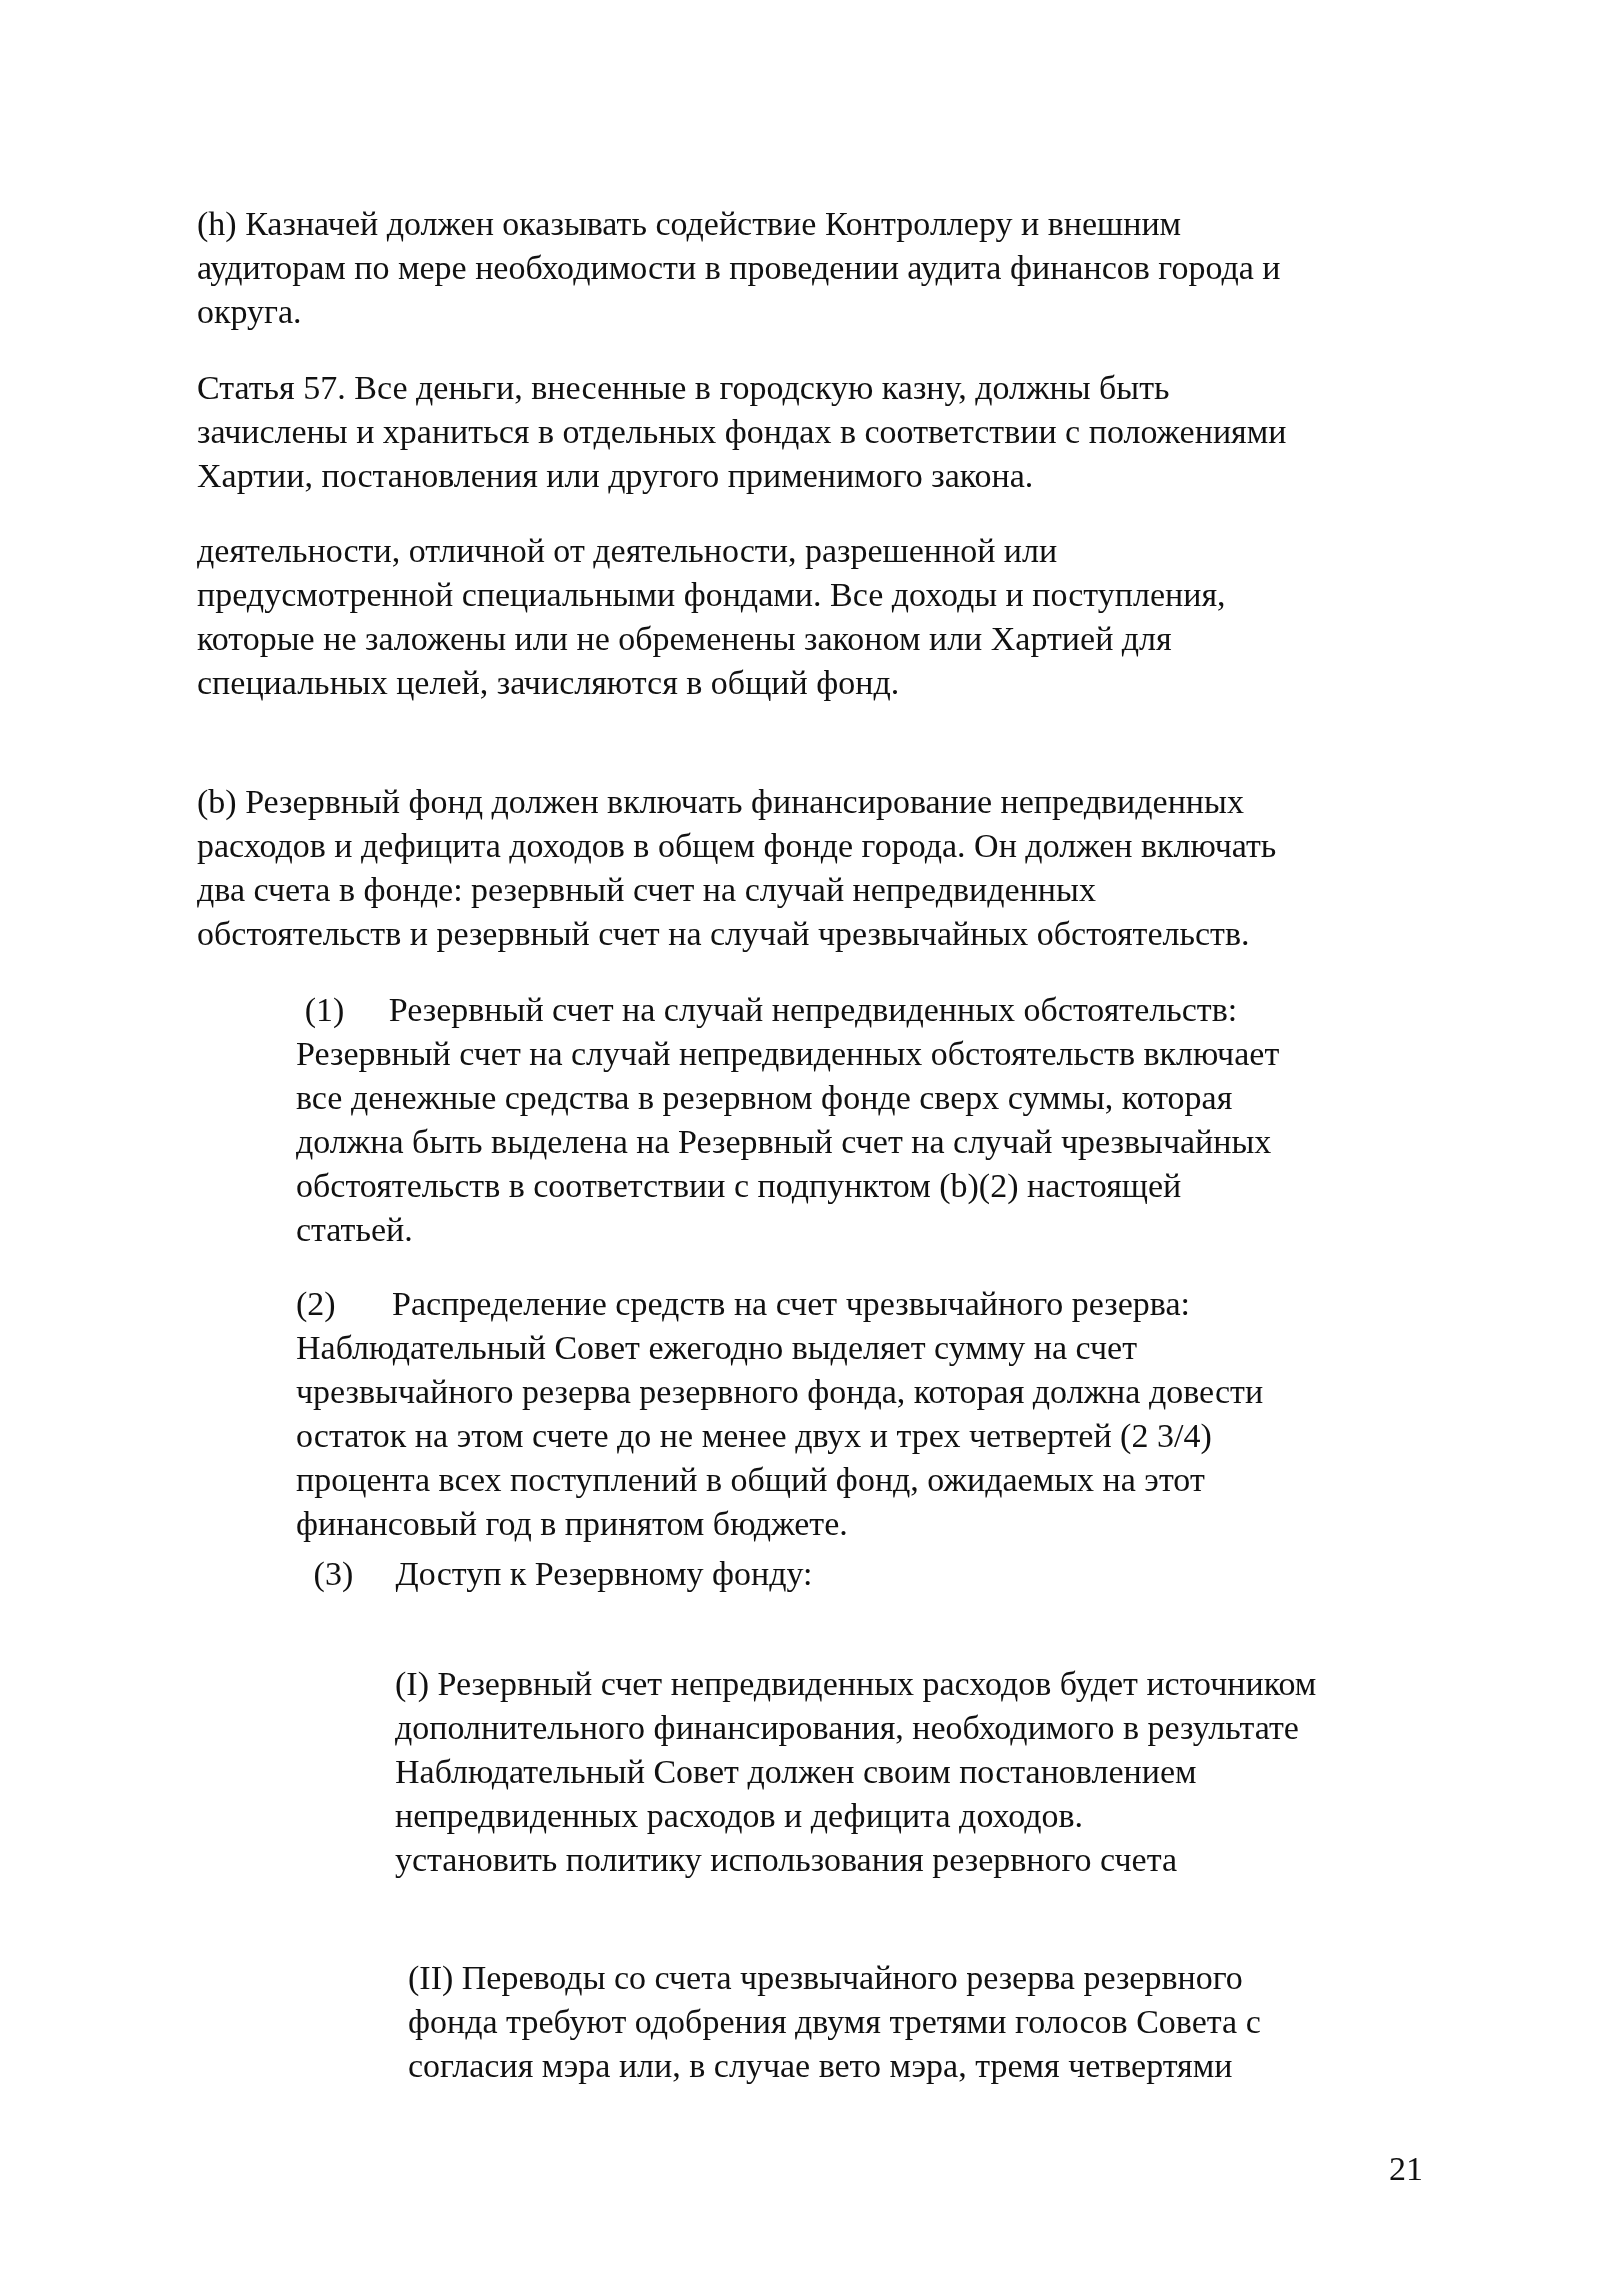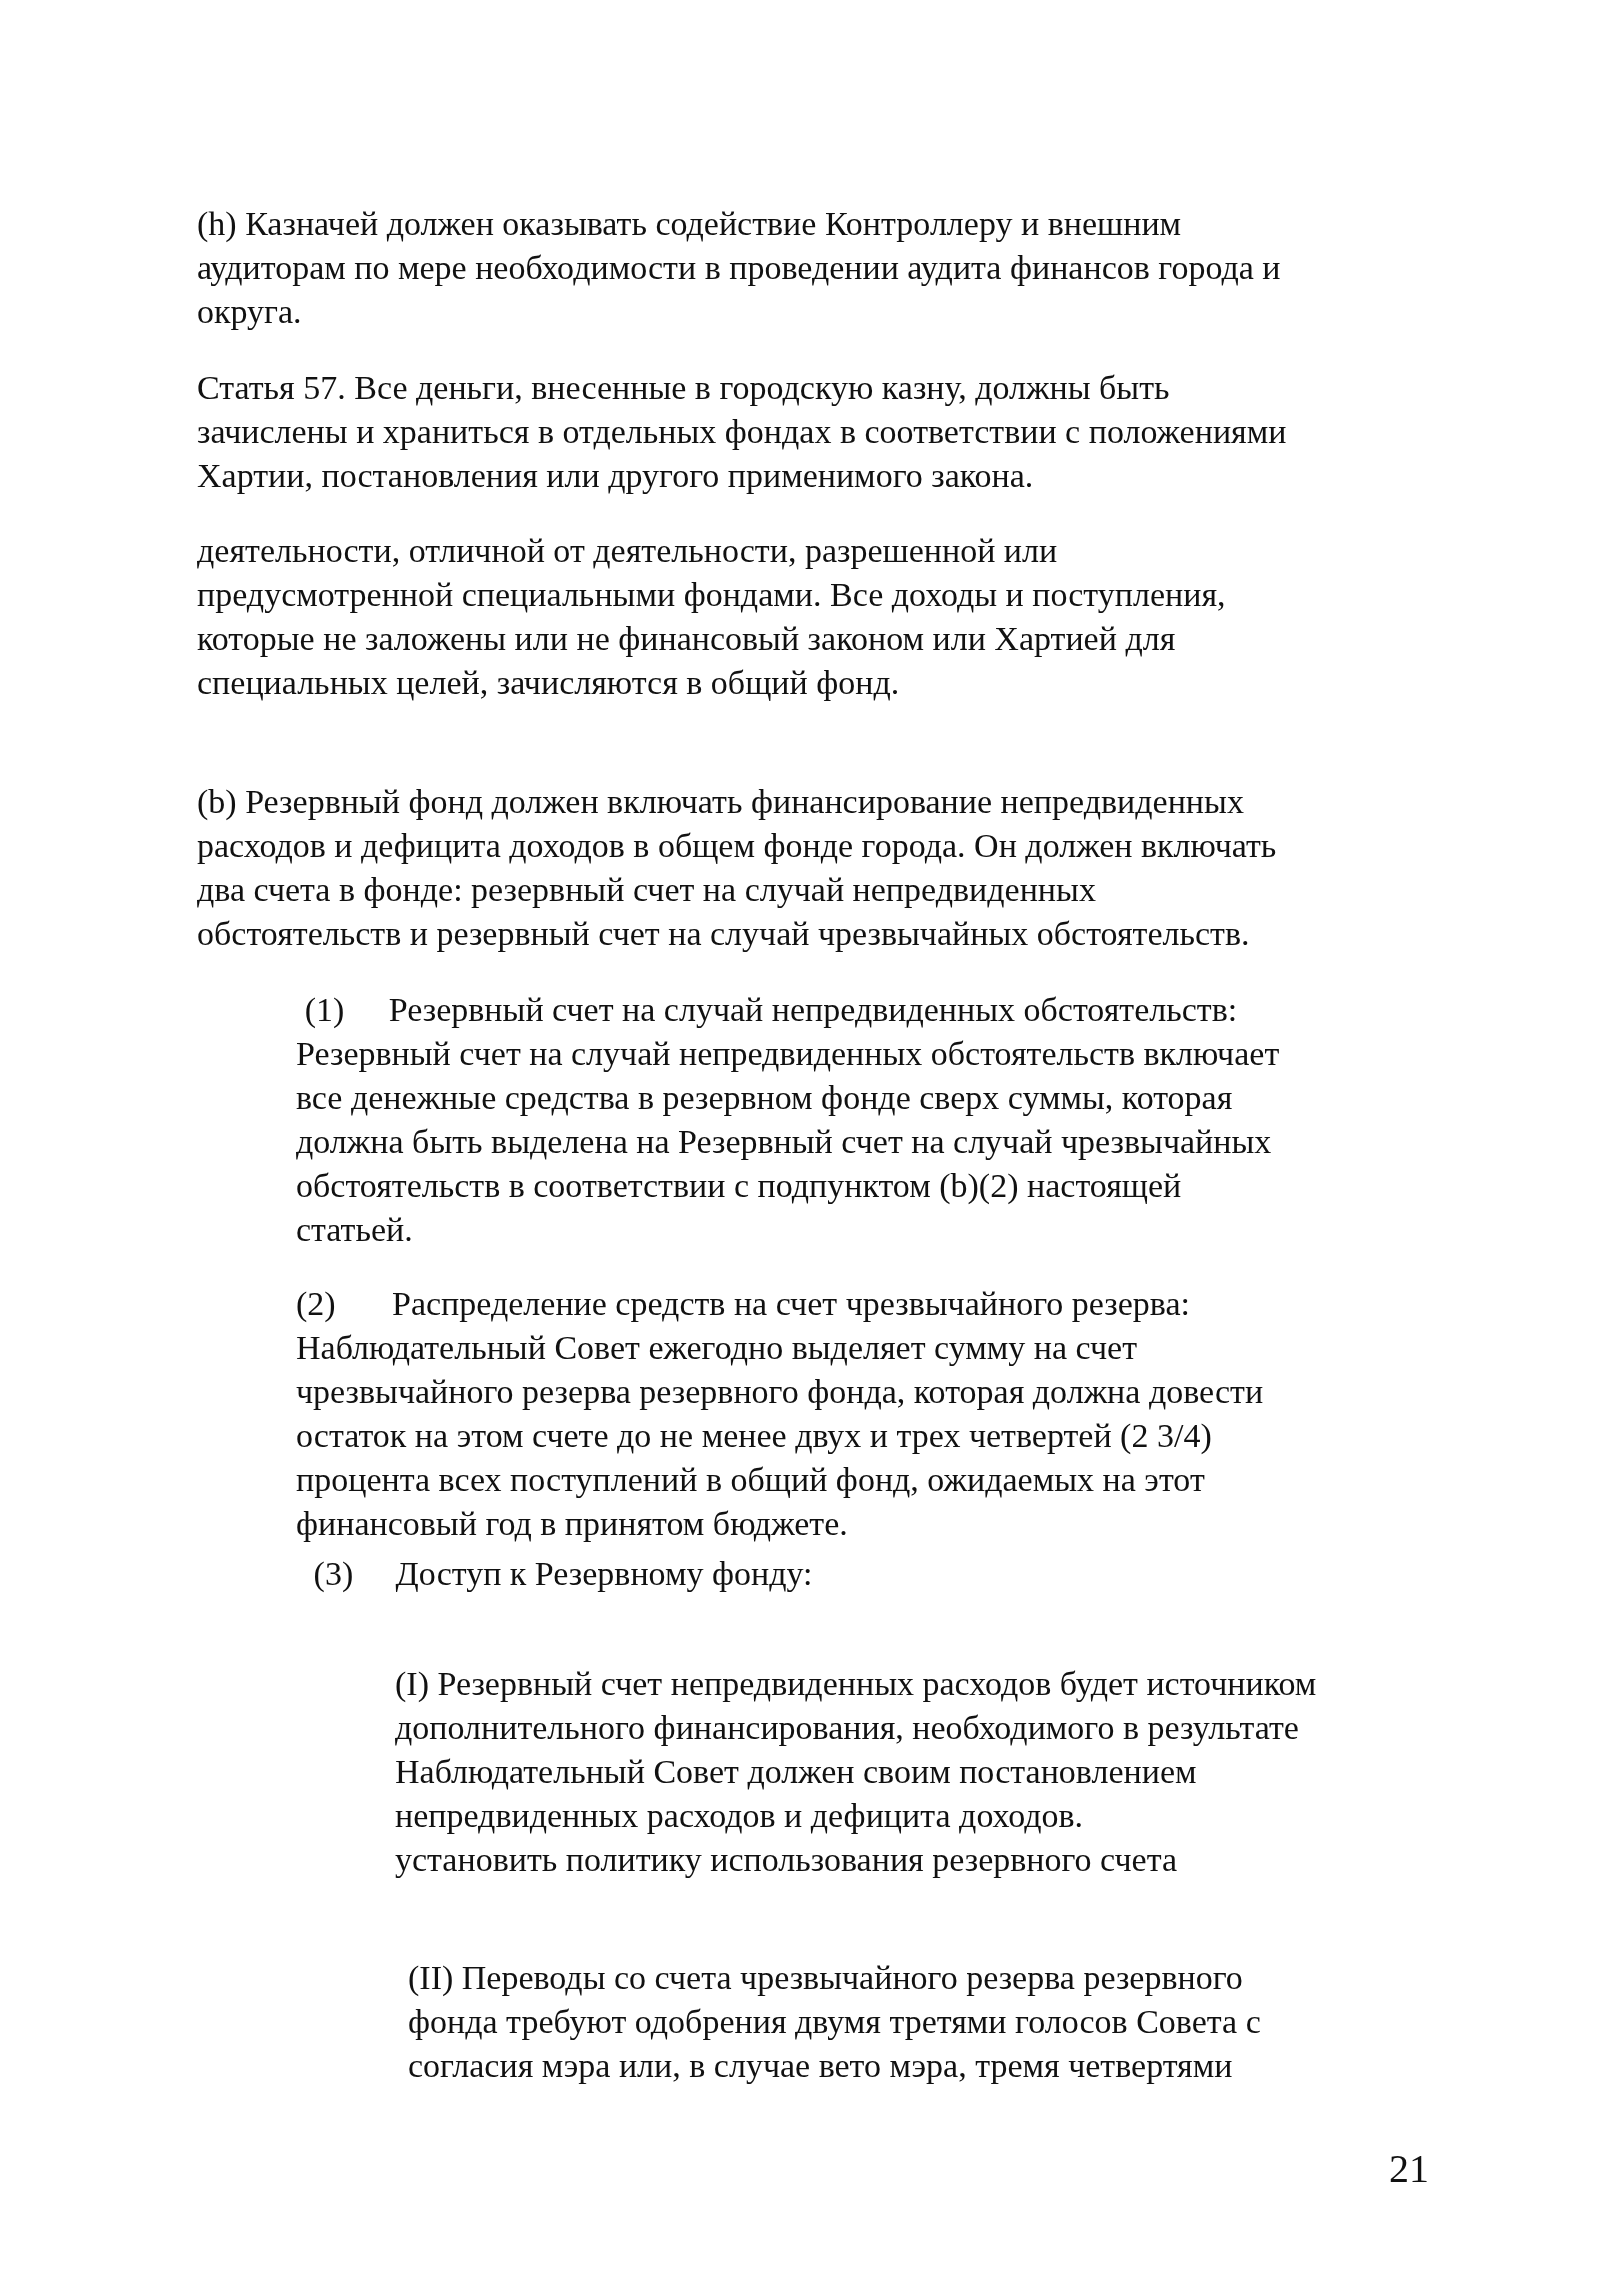--- a/index.html
+++ b/index.html
@@ -29,21 +29,21 @@
       white-space: nowrap;
     }
     .line { display: block; }
     .num {
       display: inline-block;
     }
     .page-number {
       position: absolute;
       left: 1389px;
       top: 2147px;
-      font-size: 40px;
+      font-size: 34px;
       line-height: 43px;
     }
   </style>
 </head>
 <body>
 
 <div class="page">
 
   <div class="para" style="left:197px; top:202px;">
     <span class="line">(h) Казначей должен оказывать содействие Контроллеру и внешним</span>
@@ -53,21 +53,21 @@
 
   <div class="para" style="left:197px; top:366px;">
     <span class="line">Статья 57. Все деньги, внесенные в городскую казну, должны быть</span>
     <span class="line">зачислены и храниться в отдельных фондах в соответствии с положениями</span>
     <span class="line">Хартии, постановления или другого применимого закона.</span>
   </div>
 
   <div class="para" style="left:197px; top:529px;">
     <span class="line">деятельности, отличной от деятельности, разрешенной или</span>
     <span class="line">предусмотренной специальными фондами. Все доходы и поступления,</span>
-    <span class="line">которые не заложены или не финансовый законом или Хартией для</span>
+    <span class="line">которые не заложены или не обременены законом или Хартией для</span>
     <span class="line">специальных целей, зачисляются в общий фонд.</span>
   </div>
 
   <div class="para" style="left:197px; top:780px;">
     <span class="line">(b) Резервный фонд должен включать финансирование непредвиденных</span>
     <span class="line">расходов и дефицита доходов в общем фонде города. Он должен включать</span>
     <span class="line">два счета в фонде: резервный счет на случай непредвиденных</span>
     <span class="line">обстоятельств и резервный счет на случай чрезвычайных обстоятельств.</span>
   </div>
 

